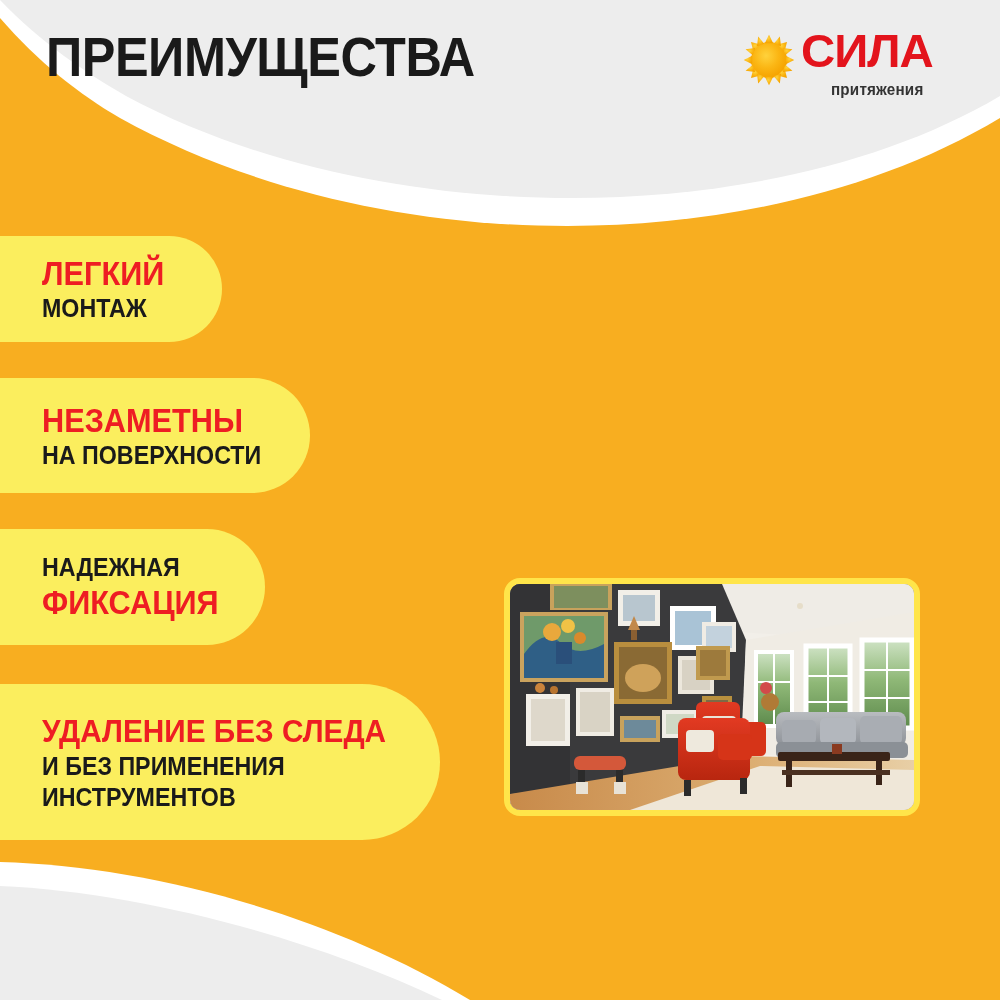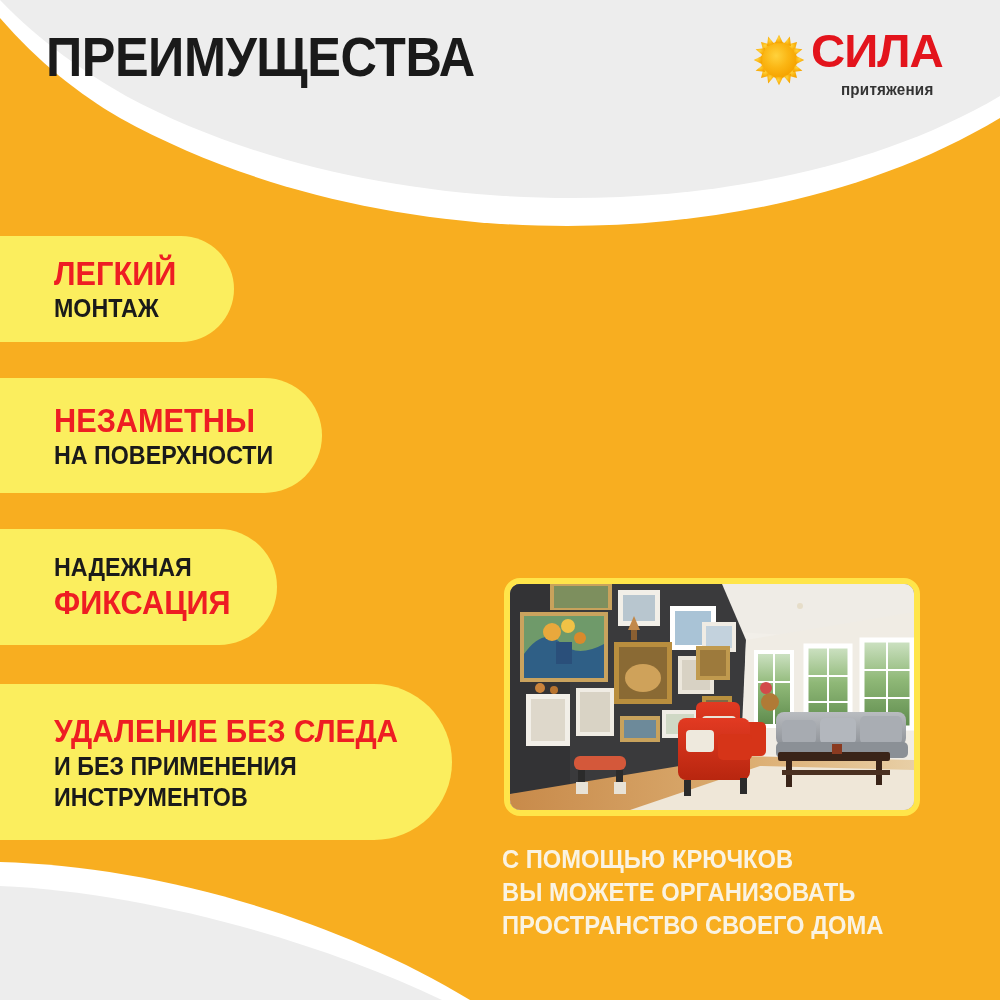--- a/index.html
+++ b/index.html
@@ -43,21 +43,21 @@
     letter-spacing:-0.5px;
     color:#1a1a1a;
     transform:scaleX(0.90);
     transform-origin:left top;
     white-space:nowrap;
   }
 
   
   .logo{
     position:absolute;
-    right:36px; top:26px;
+    right:46px; top:26px;
     width:215px; height:80px;
   }
   .logo-sun{
     position:absolute;
     left:0; top:4px;
     width:60px; height:60px;
   }
   .logo-word{
     position:absolute;
     left:62px; top:2px;
@@ -79,21 +79,21 @@
     color:#333333;
     letter-spacing:0.2px;
     transform:scaleX(0.95);
     transform-origin:left top;
     white-space:nowrap;
   }
 
   
   .pills{
     position:absolute;
-    left:12px; top:0;
+    left:0; top:0;
     width:520px; height:1000px;
     z-index:4;
   }
   .pill{
     position:absolute;
     left:-40px;
     background:#fbee5e;
     border-radius:0 90px 90px 0;
     display:flex;
     flex-direction:column;
@@ -413,19 +413,14 @@
         <rect x="322" y="160" width="10" height="10" fill="#8a3a20"></rect>
       </g>
 
       <circle cx="260" cy="118" r="9" fill="#b07a36"></circle>
       <circle cx="256" cy="104" r="6" fill="#d24a4a"></circle>
 
       <circle cx="290" cy="22" r="3" fill="#e6ddc9"></circle>
     </svg>
   </div>
 
-  <div class="caption">
-    <div class="caption-line">С ПОМОЩЬЮ КРЮЧКОВ</div>
-    <div class="caption-line">ВЫ МОЖЕТЕ ОРГАНИЗОВАТЬ</div>
-    <div class="caption-line">ПРОСТРАНСТВО СВОЕГО ДОМА</div>
-  </div>
 
 </div>
 
 </body></html>

